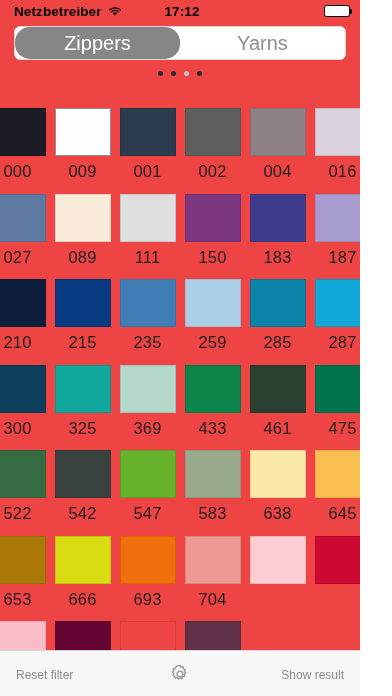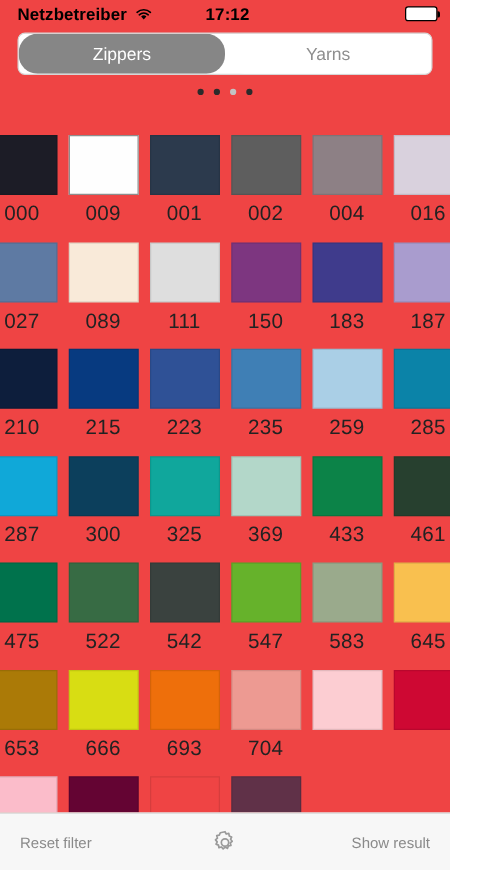--- a/index.html
+++ b/index.html
@@ -33,21 +33,21 @@
   }
 
   
   .seg-wrap { padding:4px 14px 0 14px; }
   .segmented {
     display:flex; height:34px; border-radius:6px; overflow:hidden;
     border:1px solid #d6d6d6; background:#fff;
   }
   .seg {
     flex:1 1 0; display:flex; align-items:center; justify-content:center;
-    font-size:14px; cursor:default; user-select:none;border-radius:15px;
+    font-size:20px; cursor:default; user-select:none;border-radius:15px;
   }
   .seg.active { background:#868686; color:#ffffff; }
   .seg.inactive { background:#ffffff; color:#8e8e8e; }
 
   
   .dots { display:flex; justify-content:center; align-items:center; gap:8px; padding:11px 0 7px 0; }
   .dot { width:5px; height:5px; border-radius:50%; background:#2b2b2b; }
   .dot.dim { background:#c3c3c3; }
 
   
@@ -177,24 +177,20 @@
         </div>
         <div class="cell">
           <div class="swatch" style="background: rgb(13, 30, 60);"></div>
           <div class="code">210</div>
         </div>
         <div class="cell">
           <div class="swatch" style="background: rgb(7, 58, 128);"></div>
           <div class="code">215</div>
         </div>
         <div class="cell">
-          <div class="swatch" style="background: rgb(47, 81, 150);"></div>
-          <div class="code">223</div>
-        </div>
-        <div class="cell">
           <div class="swatch" style="background: rgb(63, 127, 181);"></div>
           <div class="code">235</div>
         </div>
         <div class="cell">
           <div class="swatch" style="background: rgb(170, 207, 230);"></div>
           <div class="code">259</div>
         </div>
         <div class="cell">
           <div class="swatch" style="background: rgb(11, 131, 168);"></div>
           <div class="code">285</div>
@@ -235,20 +231,24 @@
           <div class="swatch" style="background: rgb(58, 66, 63);"></div>
           <div class="code">542</div>
         </div>
         <div class="cell">
           <div class="swatch" style="background: rgb(102, 178, 43);"></div>
           <div class="code">547</div>
         </div>
         <div class="cell">
           <div class="swatch" style="background: rgb(154, 170, 140);"></div>
           <div class="code">583</div>
+        </div>
+        <div class="cell">
+          <div class="swatch" style="background: rgb(250, 232, 166);"></div>
+          <div class="code">638</div>
         </div>
         <div class="cell">
           <div class="swatch" style="background: rgb(249, 192, 79);"></div>
           <div class="code">645</div>
         </div>
         <div class="cell">
           <div class="swatch" style="background: rgb(171, 122, 7);"></div>
           <div class="code">653</div>
         </div>
         <div class="cell">

